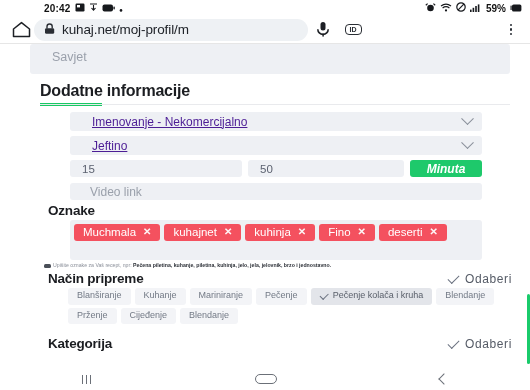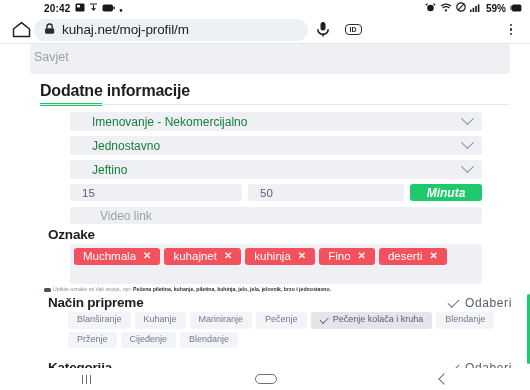--- a/index.html
+++ b/index.html
@@ -67,21 +67,21 @@
 
   
   .page { position: relative; background:#ffffff; height: 324px; overflow:hidden; }
 
   .textarea-top {
     margin-left: 30px;
     margin-right: 20px;
     height: 30px;
     background: #eef0f4;
     border-radius: 3px;
-    padding: 6px 4px;
+    padding: 6px 22px;
     color: #9aa0ab;
     font-size: 12.5px;
   }
 
   h2.section-title {
     font-size: 16px;
     font-weight: 700;
     color: #1b1d21;
     margin: 8px 0 0 40px;
     letter-spacing: -.2px;
@@ -93,23 +93,24 @@
   .hr-light { height:1px; background:#e9eaed; margin: 0 20px 0 40px; position:relative; top:-2px; }
 
   .select-row { margin: 5px 0 0 70px; margin-right: 48px; }
   .select {
     height: 19px;
     background: #eef0f4;
     border-radius: 3px;
     display:flex; align-items:center;
     padding: 0 10px 0 22px;
     font-size: 12px;
-    color: #15803d;
+    color: #4c1d95;
     margin-bottom: 5px;
     position: relative;
+    text-decoration: underline;
   }
   .chev {
     margin-left:auto;
     width:9px; height:9px;
     border-right:1.5px solid #8a909b;
     border-bottom:1.5px solid #8a909b;
     transform: rotate(45deg) translate(-2px,-2px);
   }
 
   .num-row { display:flex; gap:6px; margin: 0 48px 0 70px; }
@@ -123,21 +124,21 @@
   .btn-minuta {
     background:#1ec96b; color:#fff; font-size:12px; font-style:italic;
     font-weight:700; border-radius:3px; padding: 1px 14px;
     display:flex; align-items:center; justify-content:center;
     min-width: 72px;
   }
 
   .video-link {
     margin: 6px 48px 0 70px;
     height: 17px; background:#eef0f4; border-radius:3px;
-    display:flex; align-items:center; padding:0 30px;
+    display:flex; align-items:center; padding:0 20px;
     font-size:12px; color:#9aa0ab;
   }
 
   h3.sub-title {
     font-size: 13.5px; font-weight:700; color:#1b1d21;
     margin: 3px 0 2px 48px; letter-spacing:-.2px;
   }
 
   .tags-box {
     margin: 0 48px 0 70px;
@@ -337,24 +338,20 @@
   <h2 class="section-title">Dodatne informacije</h2>
   <div class="title-underline"></div>
   <div class="hr-light"></div>
 
   <div class="select-row">
     <div class="select">
       <span>Imenovanje - Nekomercijalno</span>
       <span class="chev"></span>
     </div>
     <div class="select">
-      <span>Jednostavno</span>
-      <span class="chev"></span>
-    </div>
-    <div class="select">
       <span>Jeftino</span>
       <span class="chev"></span>
     </div>
   </div>
 
   <div class="num-row">
     <div class="num-field num-a">15</div>
     <div class="num-field num-b">50</div>
     <div class="btn-minuta">Minuta</div>
   </div>

